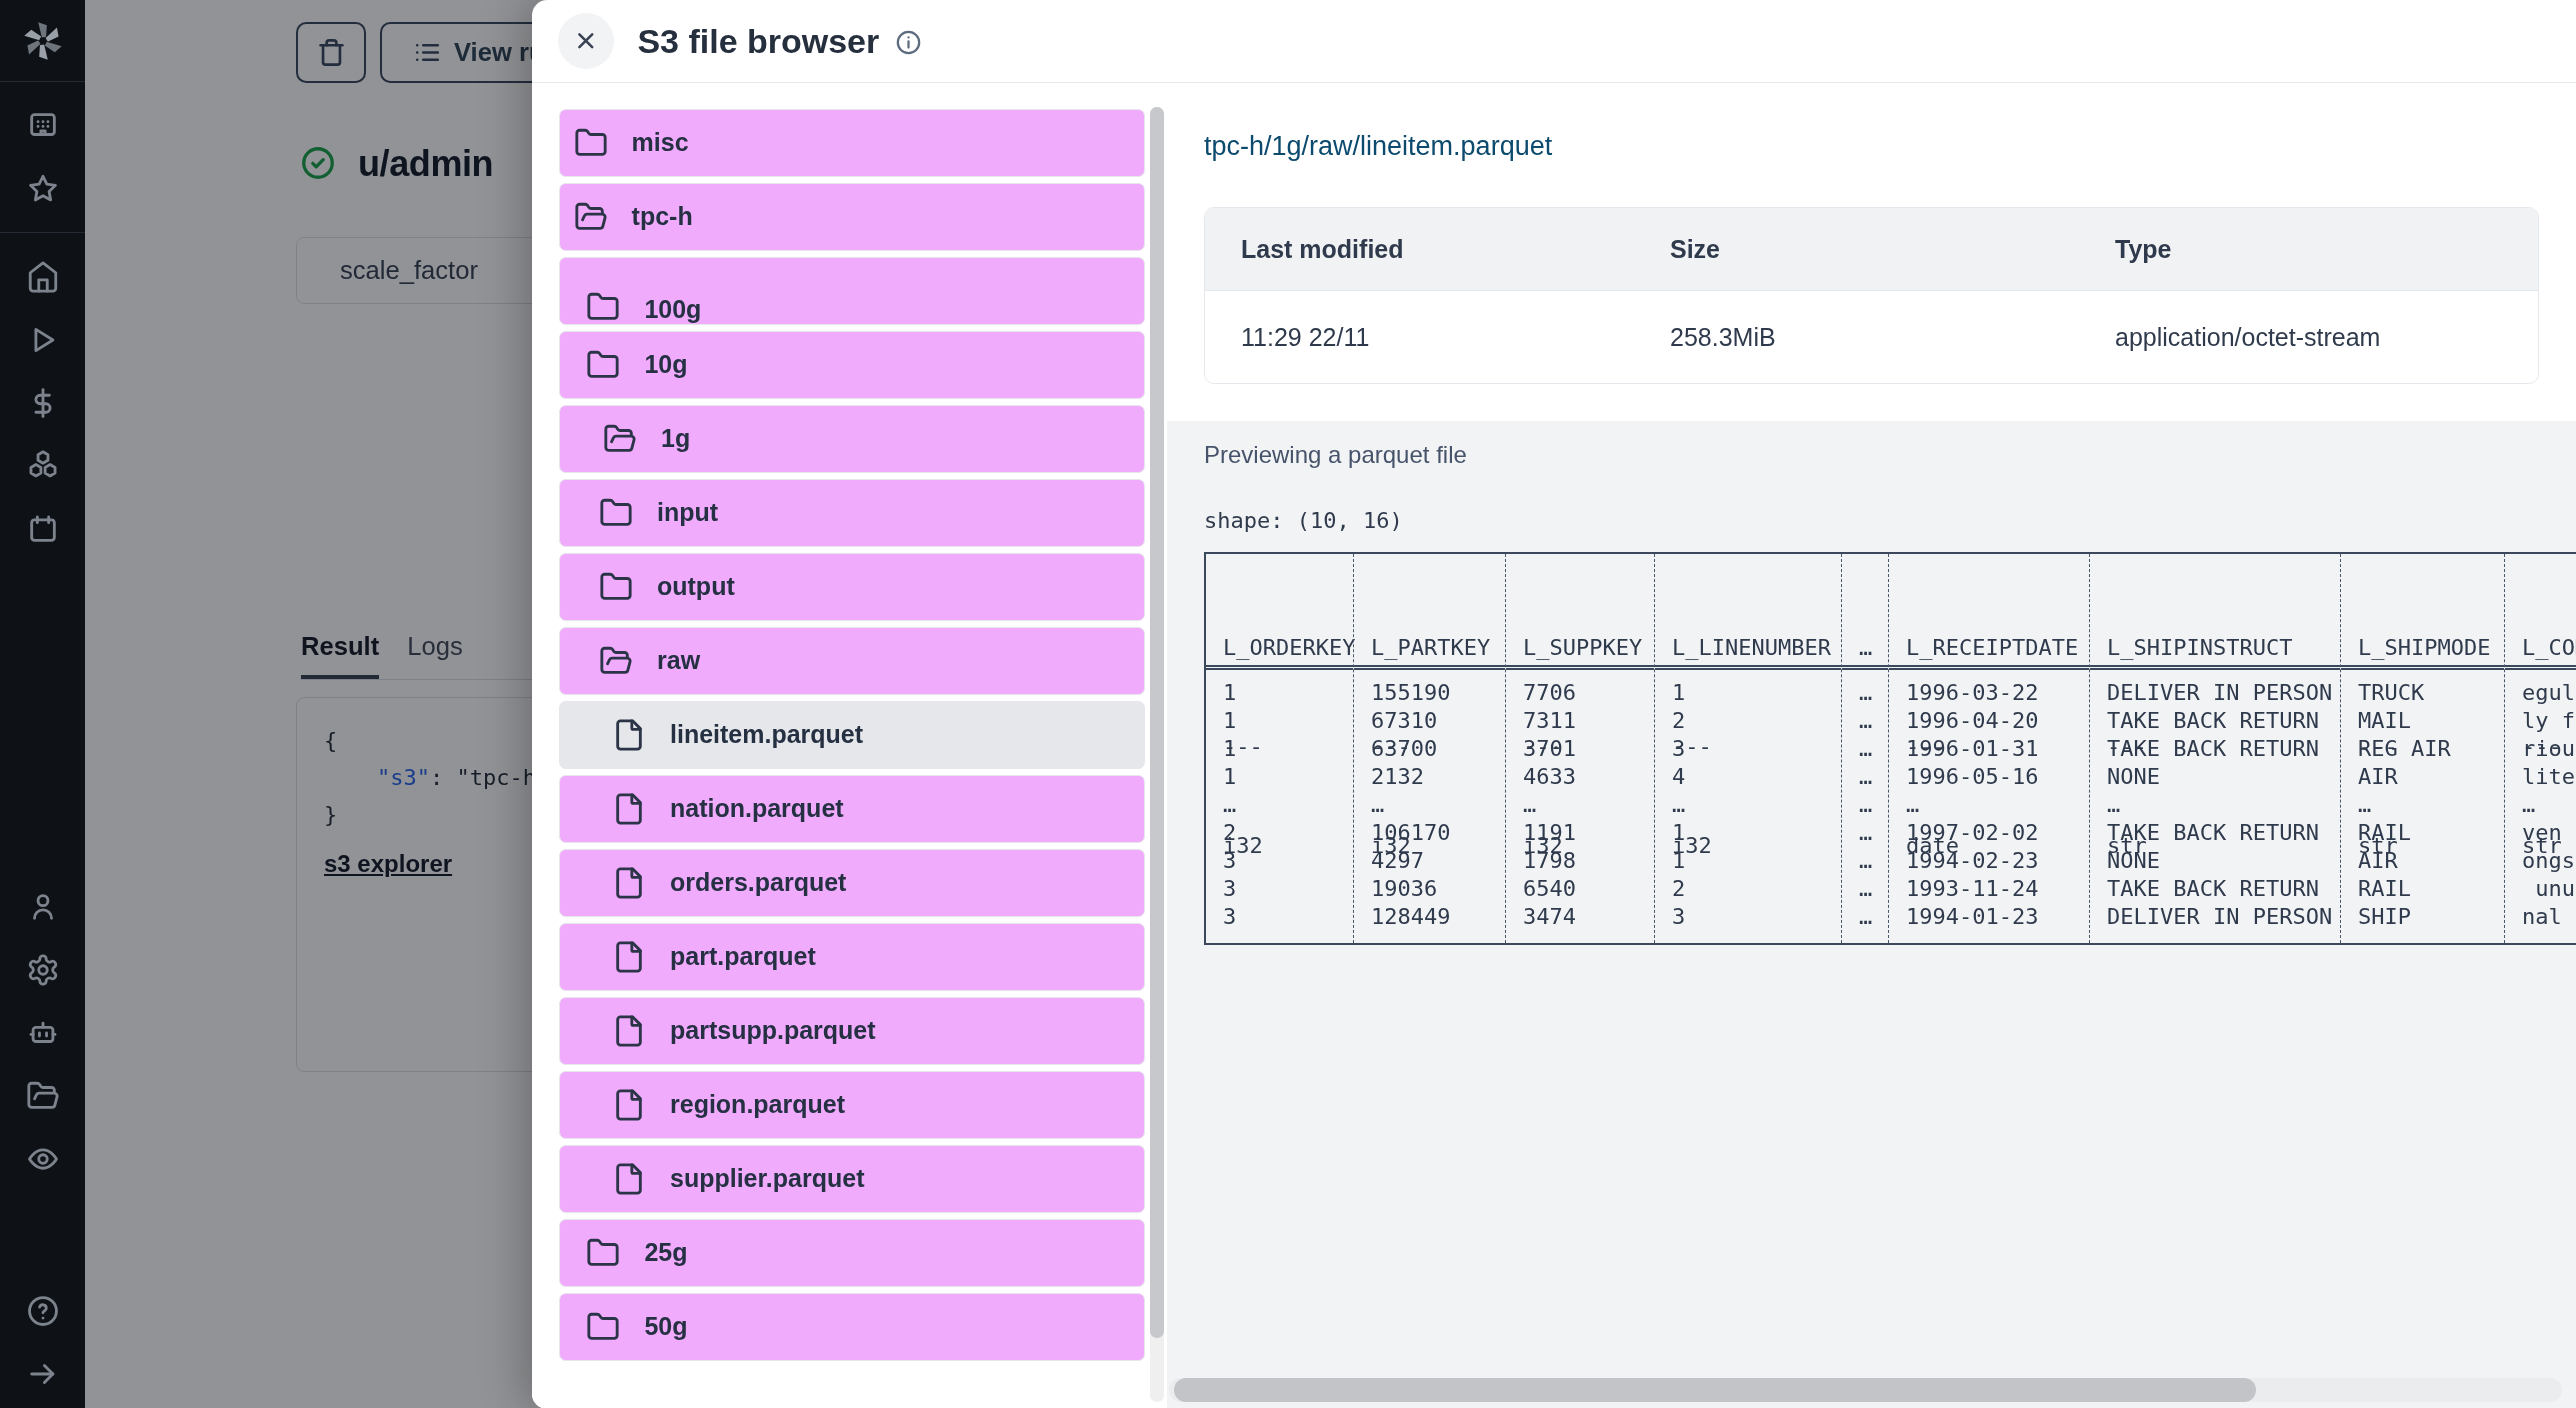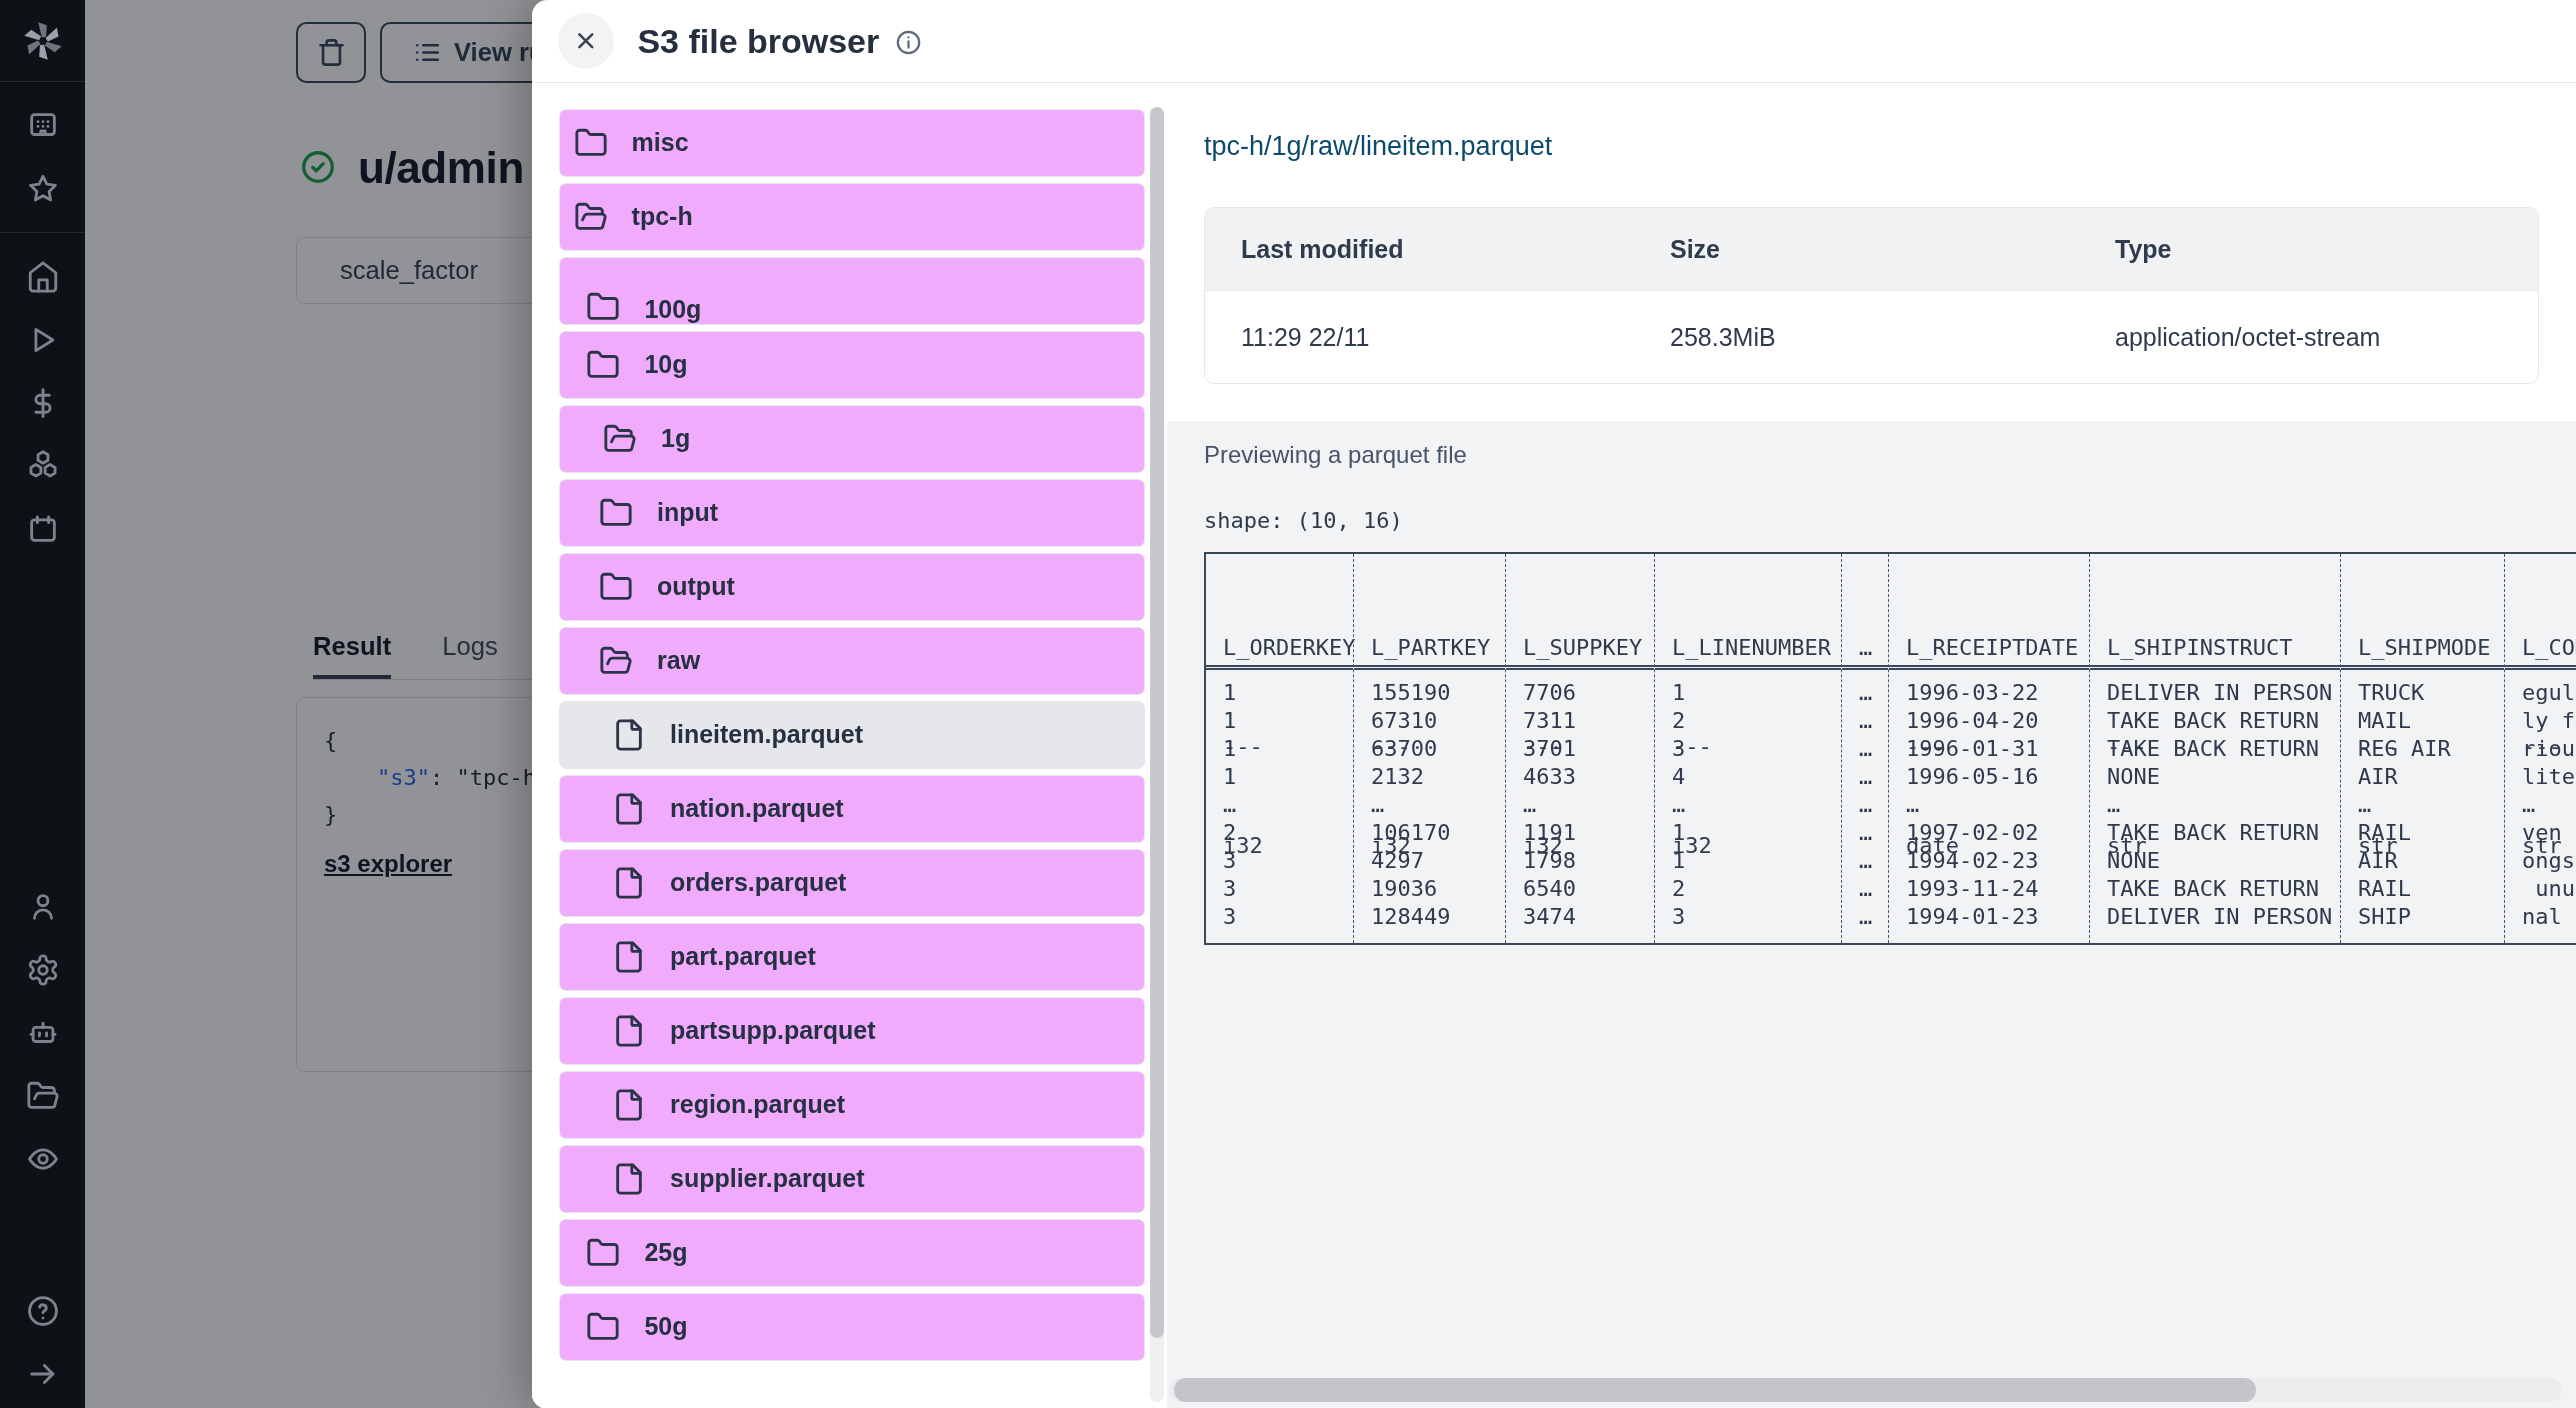--- a/index.html
+++ b/index.html
@@ -26,30 +26,30 @@
   .btn { position:absolute; border:2.6px solid #35465e; border-radius:10.2px; background:#fff;
          display:flex; align-items:center; justify-content:center; gap:12px; }
   .btn svg { width:29px; height:29px; stroke:#35465e; fill:none; stroke-width:2.2;
              stroke-linecap:round; stroke-linejoin:round; }
   #btn-trash { left:211px; top:22px; width:70px; height:61px; }
   #btn-viewruns { left:295px; top:22px; width:256px; height:61px; justify-content:flex-start;
                   padding-left:31px; font-size:25.6px; font-weight:700; color:#2c4257; }
   .run-head { position:absolute; left:215px; top:143px; display:flex; align-items:center; gap:22px; }
   .run-head svg { width:36px; height:36px; stroke:#17a34a; fill:none; stroke-width:2.2;
                   stroke-linecap:round; stroke-linejoin:round; }
-  .run-title { font-size:44px; font-weight:800; color:#101828; letter-spacing:-0.4px; }
+  .run-title { font-size:36px; font-weight:800; color:#101828; letter-spacing:-0.4px; }
 
   .args-card { position:absolute; left:211px; top:237px; width:400px; border:0.9px solid #d9dee4;
                border-radius:8.5px; overflow:hidden; }
   .args-head { height:61px; background:#f7f8fa; display:flex; align-items:center; padding-left:43px;
                font-size:25.6px; font-weight:600; color:#1d2939; border-bottom:0.9px solid #e4e7ec; }
   .args-row  { height:65px; background:#fff; display:flex; align-items:center; padding-left:43px;
                font-size:25.6px; color:#344054; }
 
-  .tabs { position:absolute; left:228px; top:632px; width:400px; display:flex; gap:51px;
+  .tabs { position:absolute; left:216px; top:632px; width:400px; display:flex; gap:28px;
           border-bottom:0.9px solid #d9dee4; }
   .tab { font-size:25.6px; padding-bottom:13.6px; }
   .tab.active { font-weight:600; color:#111827; border-bottom:4.3px solid #334155; }
   .tab.inactive { color:#3f4a5a; }
 
   .json-card { position:absolute; left:211px; top:697px; width:324px; height:375px;
                border:0.9px solid #d9dee4; border-radius:8.5px; padding:24px 0 0 27px; background:#fff; }
   .json-line { font-family:"DejaVu Sans Mono", monospace; font-size:22px; line-height:37px;
                color:#1f2939; white-space:pre; }
   .json-key { color:#2563eb; }

